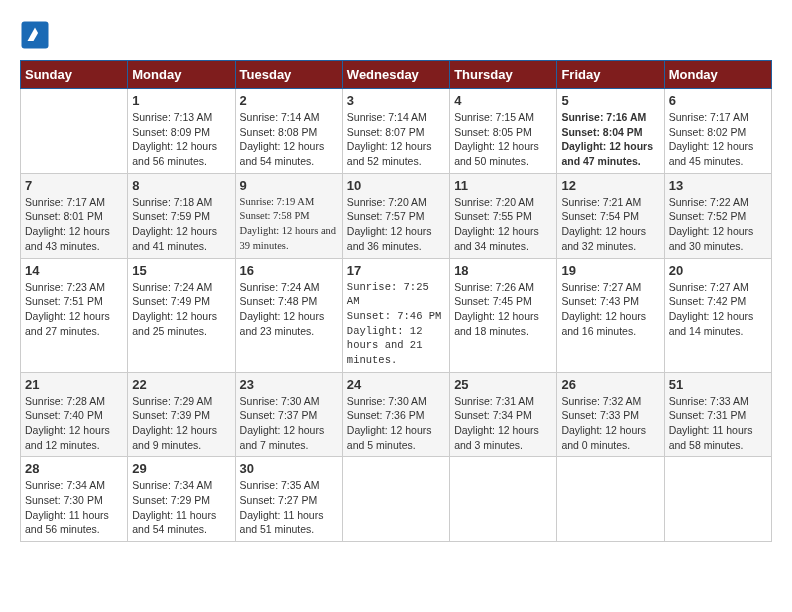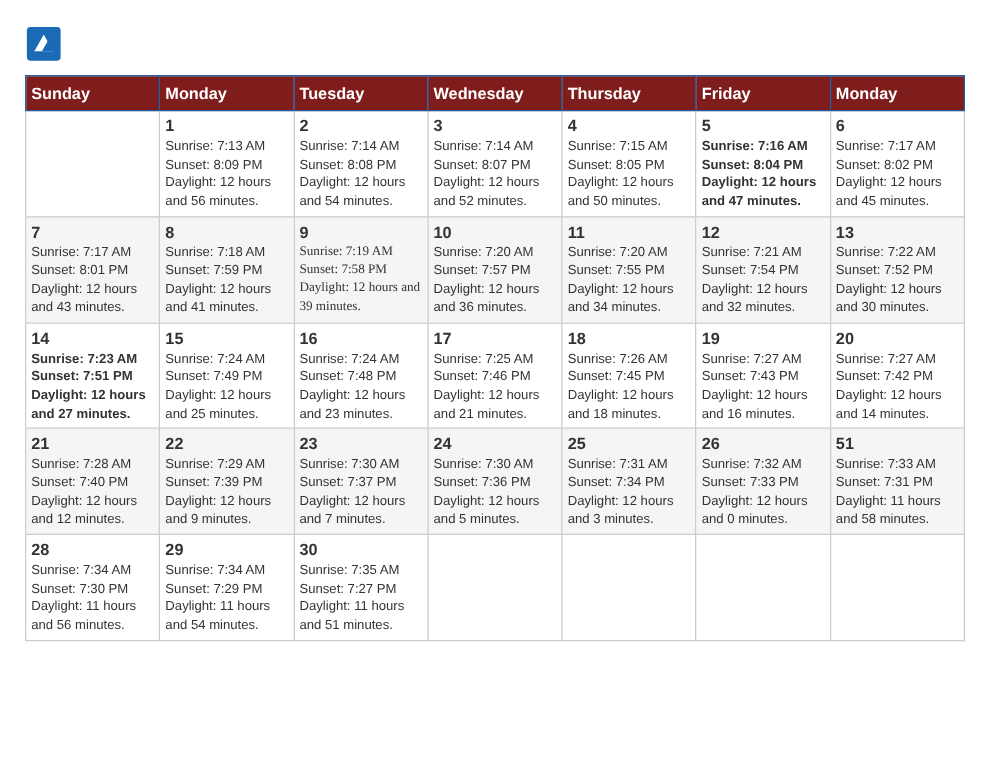--- a/index.html
+++ b/index.html
@@ -202,39 +202,39 @@
         <td>
           <span class="day-number">13</span>
           <div class="day-info" style="white-space: pre-line;">Sunrise: 7:22 AM
 Sunset: 7:52 PM
 Daylight: 12 hours and 30 minutes.</div>
         </td>
       </tr>
       <tr>
         <td>
           <span class="day-number">14</span>
-          <div class="day-info" style="white-space: pre-line; font-weight: bold;">Sunrise: 7:23 AM
+          <div class="day-info" style="white-space: pre-line;">Sunrise: 7:23 AM
 Sunset: 7:51 PM
 Daylight: 12 hours and 27 minutes.</div>
         </td>
         <td>
           <span class="day-number">15</span>
           <div class="day-info" style="white-space: pre-line;">Sunrise: 7:24 AM
 Sunset: 7:49 PM
 Daylight: 12 hours and 25 minutes.</div>
         </td>
         <td>
           <span class="day-number">16</span>
           <div class="day-info" style="white-space: pre-line;">Sunrise: 7:24 AM
 Sunset: 7:48 PM
 Daylight: 12 hours and 23 minutes.</div>
         </td>
         <td>
           <span class="day-number">17</span>
-          <div class="day-info" style="white-space: pre-line;">Sunrise: 7:25 AM
+          <div class="day-info" style="white-space: pre-line; font-family: Liberation Mono, monospace;">Sunrise: 7:25 AM
 Sunset: 7:46 PM
 Daylight: 12 hours and 21 minutes.</div>
         </td>
         <td>
           <span class="day-number">18</span>
           <div class="day-info" style="white-space: pre-line;">Sunrise: 7:26 AM
 Sunset: 7:45 PM
 Daylight: 12 hours and 18 minutes.</div>
         </td>
         <td>

